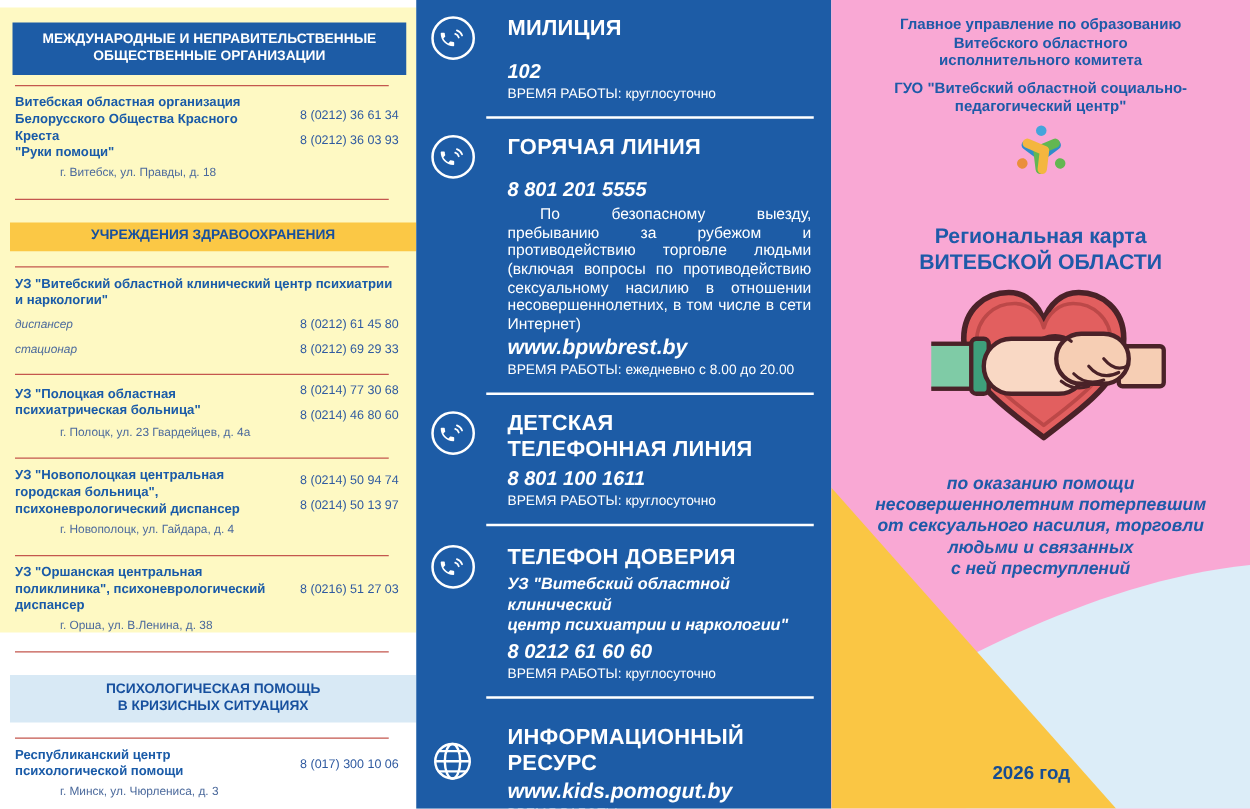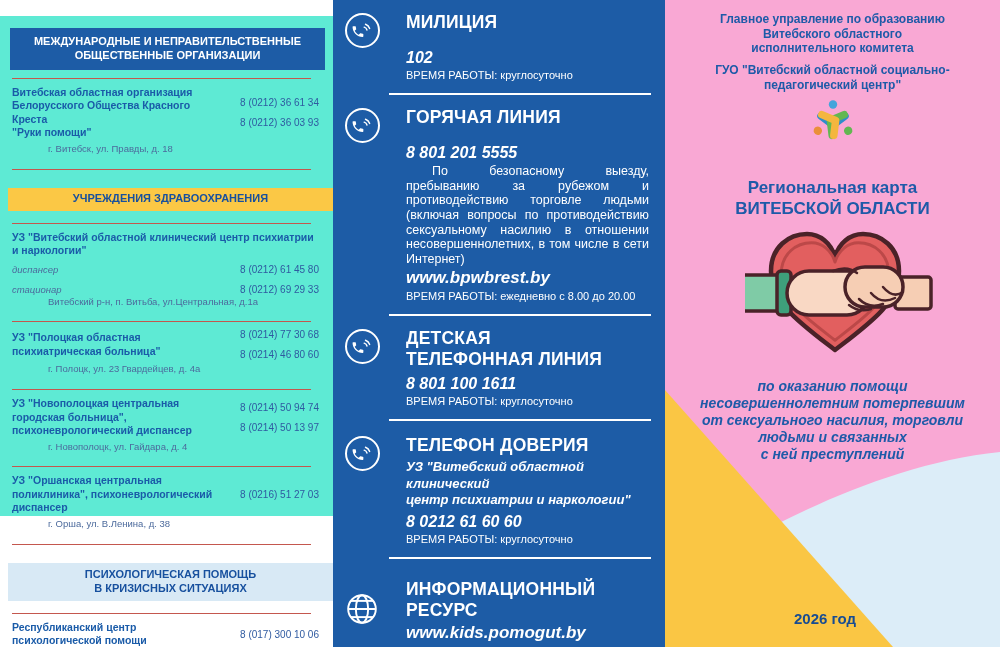--- a/index.html
+++ b/index.html
@@ -1,21 +1,21 @@
 <!DOCTYPE html>
 <html><head>
 <meta charset="utf-8">
 <style>
   html,body{margin:0;padding:0;}
   body{width:1000px;height:647px;overflow:hidden;background:#fff;
        font-family:"Liberation Sans",sans-serif;}
   .page{position:relative;width:1000px;height:647px;background:#fff;}
 
   
-  .col-left{position:absolute;left:0;top:16px;width:333px;height:500px;background:#5eead4;}
+  .col-left{position:absolute;left:0;top:6px;width:333px;height:500px;background:#fef9c3;}
   .banner{display:flex;align-items:center;justify-content:center;text-align:center;
           font-weight:bold;white-space:pre-line;line-height:1.25;}
   .banner-blue{margin:12px 8px 0 10px;height:42px;background:#1D5CA6;color:#fff;font-size:11px;}
   .banner-yellow{margin:18px 0 0 8px;height:23px;background:#FBC845;color:#17509E;font-size:11px;}
   .banner-ltblue{margin:18px 0 0 8px;height:38px;background:#D8E9F5;color:#17509E;font-size:11px;}
   .red-sep{border-top:1px solid #C4574E;margin:8px 22px 0 12px;}
   .entry{padding:7px 14px 6px 12px;}
   .entry-row{display:flex;align-items:center;}
   .entry-name{flex:1;font-weight:bold;color:#1A5BA8;font-size:10.5px;line-height:1.28;white-space:pre-line;}
   .entry-phones{width:96px;flex:none;text-align:right;color:#2F5AA0;font-size:10px;
@@ -89,21 +89,20 @@
       <div class="entry-name">УЗ "Витебский областной клинический центр психиатрии
 и наркологии"</div>
       <div class="lbl-row">
         <div class="lbl">диспансер</div>
         <div class="lbl-phone">8 (0212) 61 45 80</div>
       </div>
       <div class="lbl-row" style="margin-top:9px">
         <div class="lbl">стационар</div>
         <div class="lbl-phone">8 (0212) 69 29 33</div>
       </div>
-      <div class="entry-addr" style="margin-top:1px">Витебский р-н, п. Витьба, ул.Центральная, д.1а</div>
     </div>
     <div class="red-sep"></div>
 
     <div class="entry">
       <div class="entry-row">
         <div class="entry-name">УЗ "Полоцкая областная
 психиатрическая больница"</div>
         <div class="entry-phones">
           <div>8 (0214) 77 30 68</div>
           <div>8 (0214) 46 80 60</div>
@@ -145,20 +144,21 @@
 
     <div class="red-sep" style="margin-top:12px"></div>
     <div class="entry">
       <div class="entry-row">
         <div class="entry-name">Республиканский центр
 психологической помощи</div>
         <div class="entry-phones">
           <div>8 (017) 300 10 06</div>
         </div>
       </div>
+      <div class="entry-addr">г. Минск, ул. Чюрлениса, д. 3</div>
     </div>
 
   </div>
 
   <div class="col-mid">
 
     <div class="m-entry mt12">
       <div class="m-icon">
         <div class="circle-icon">
           <svg width="20" height="20" viewBox="0 0 24 24">

